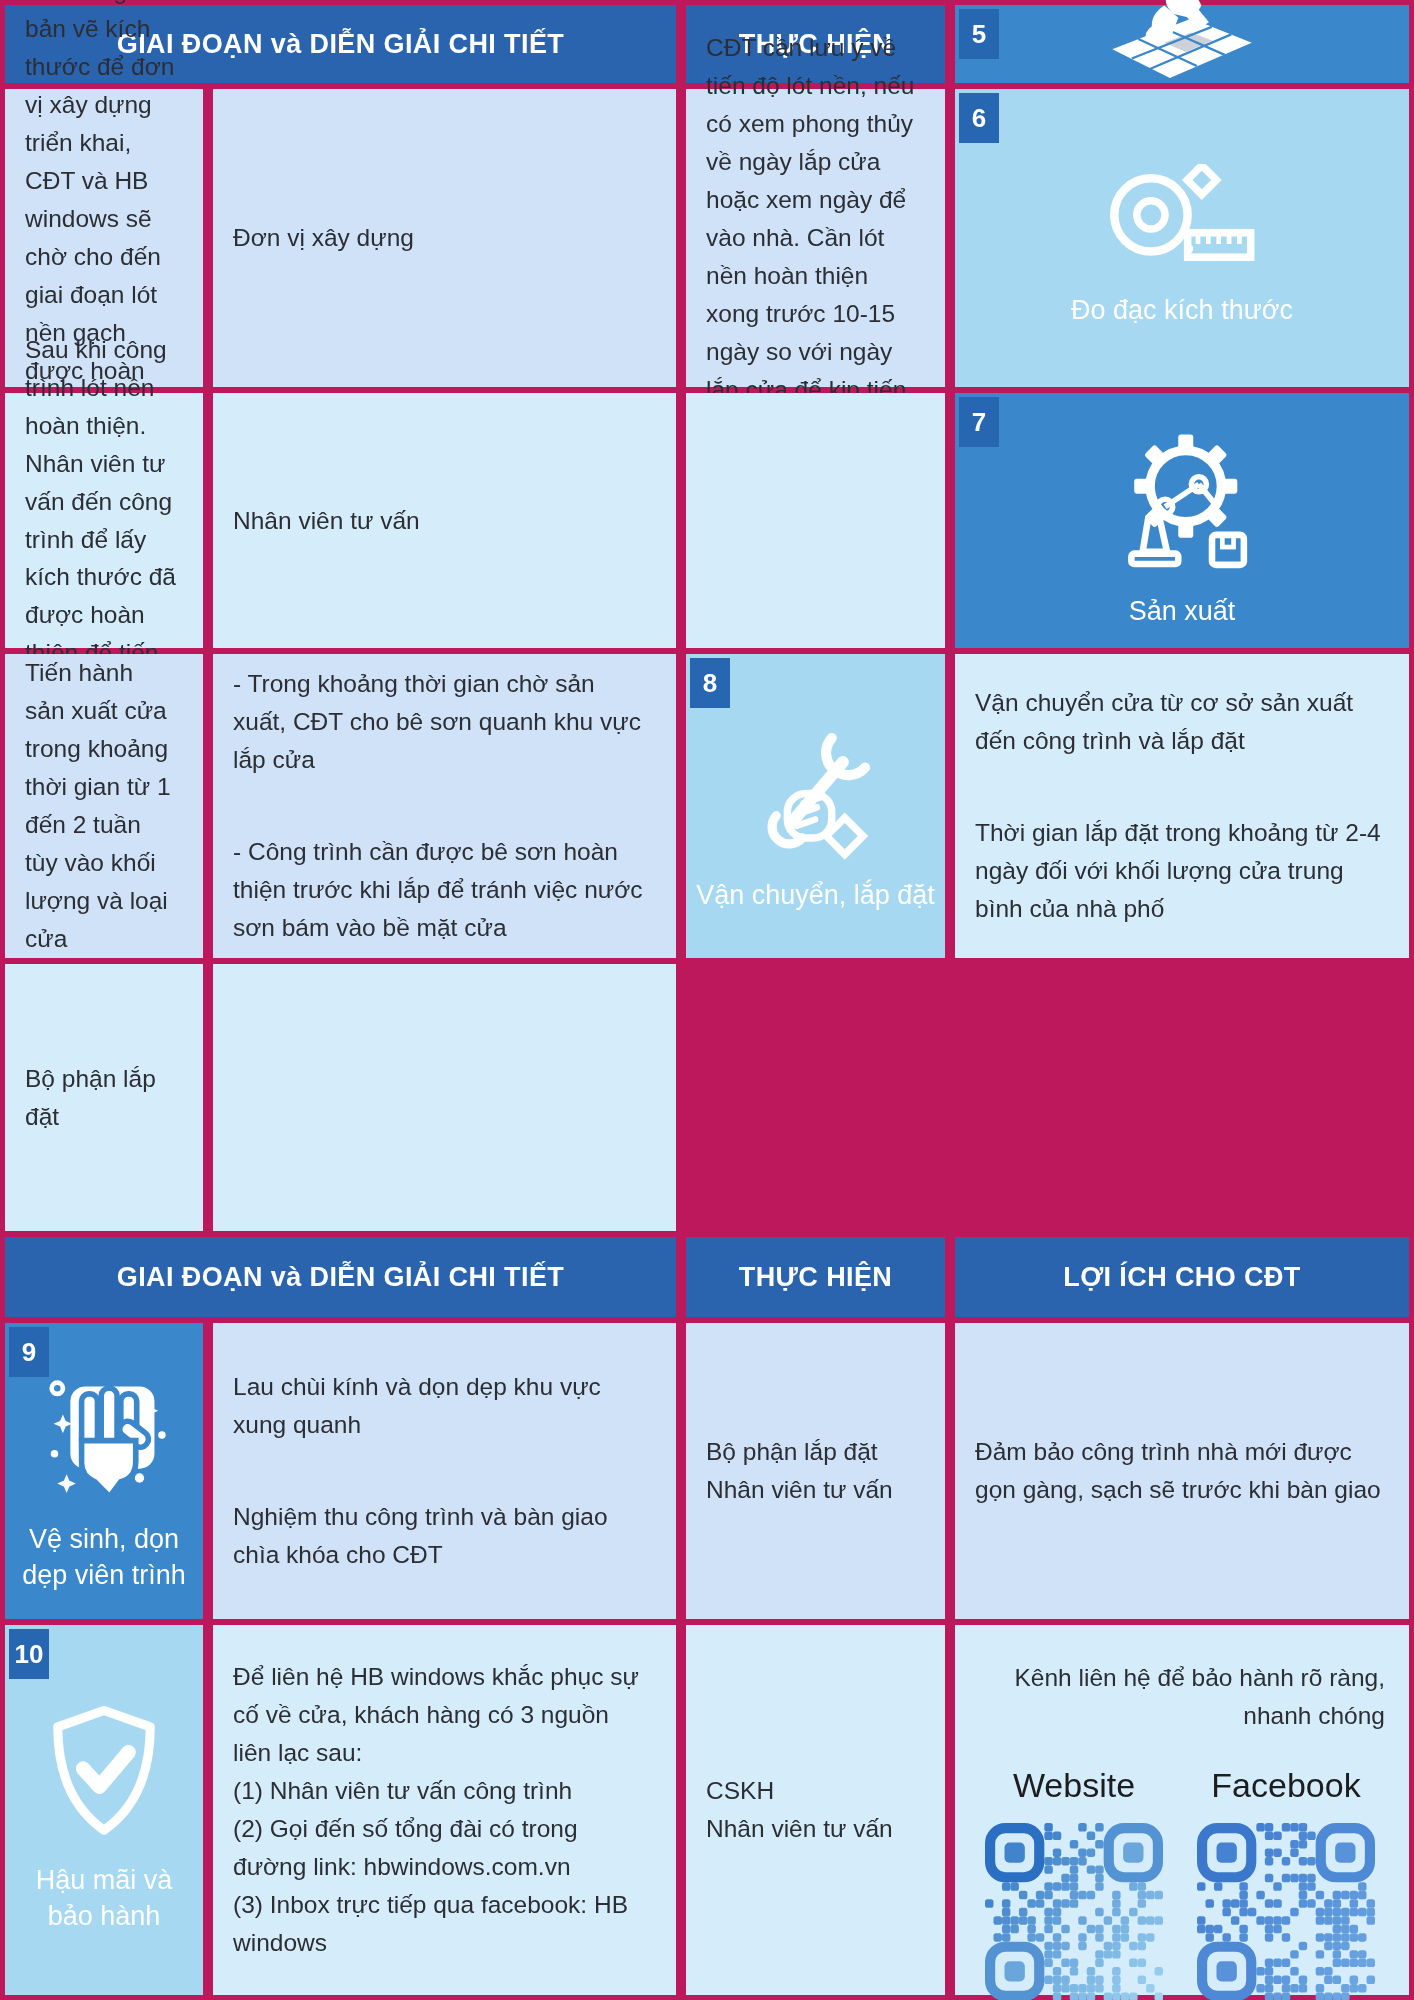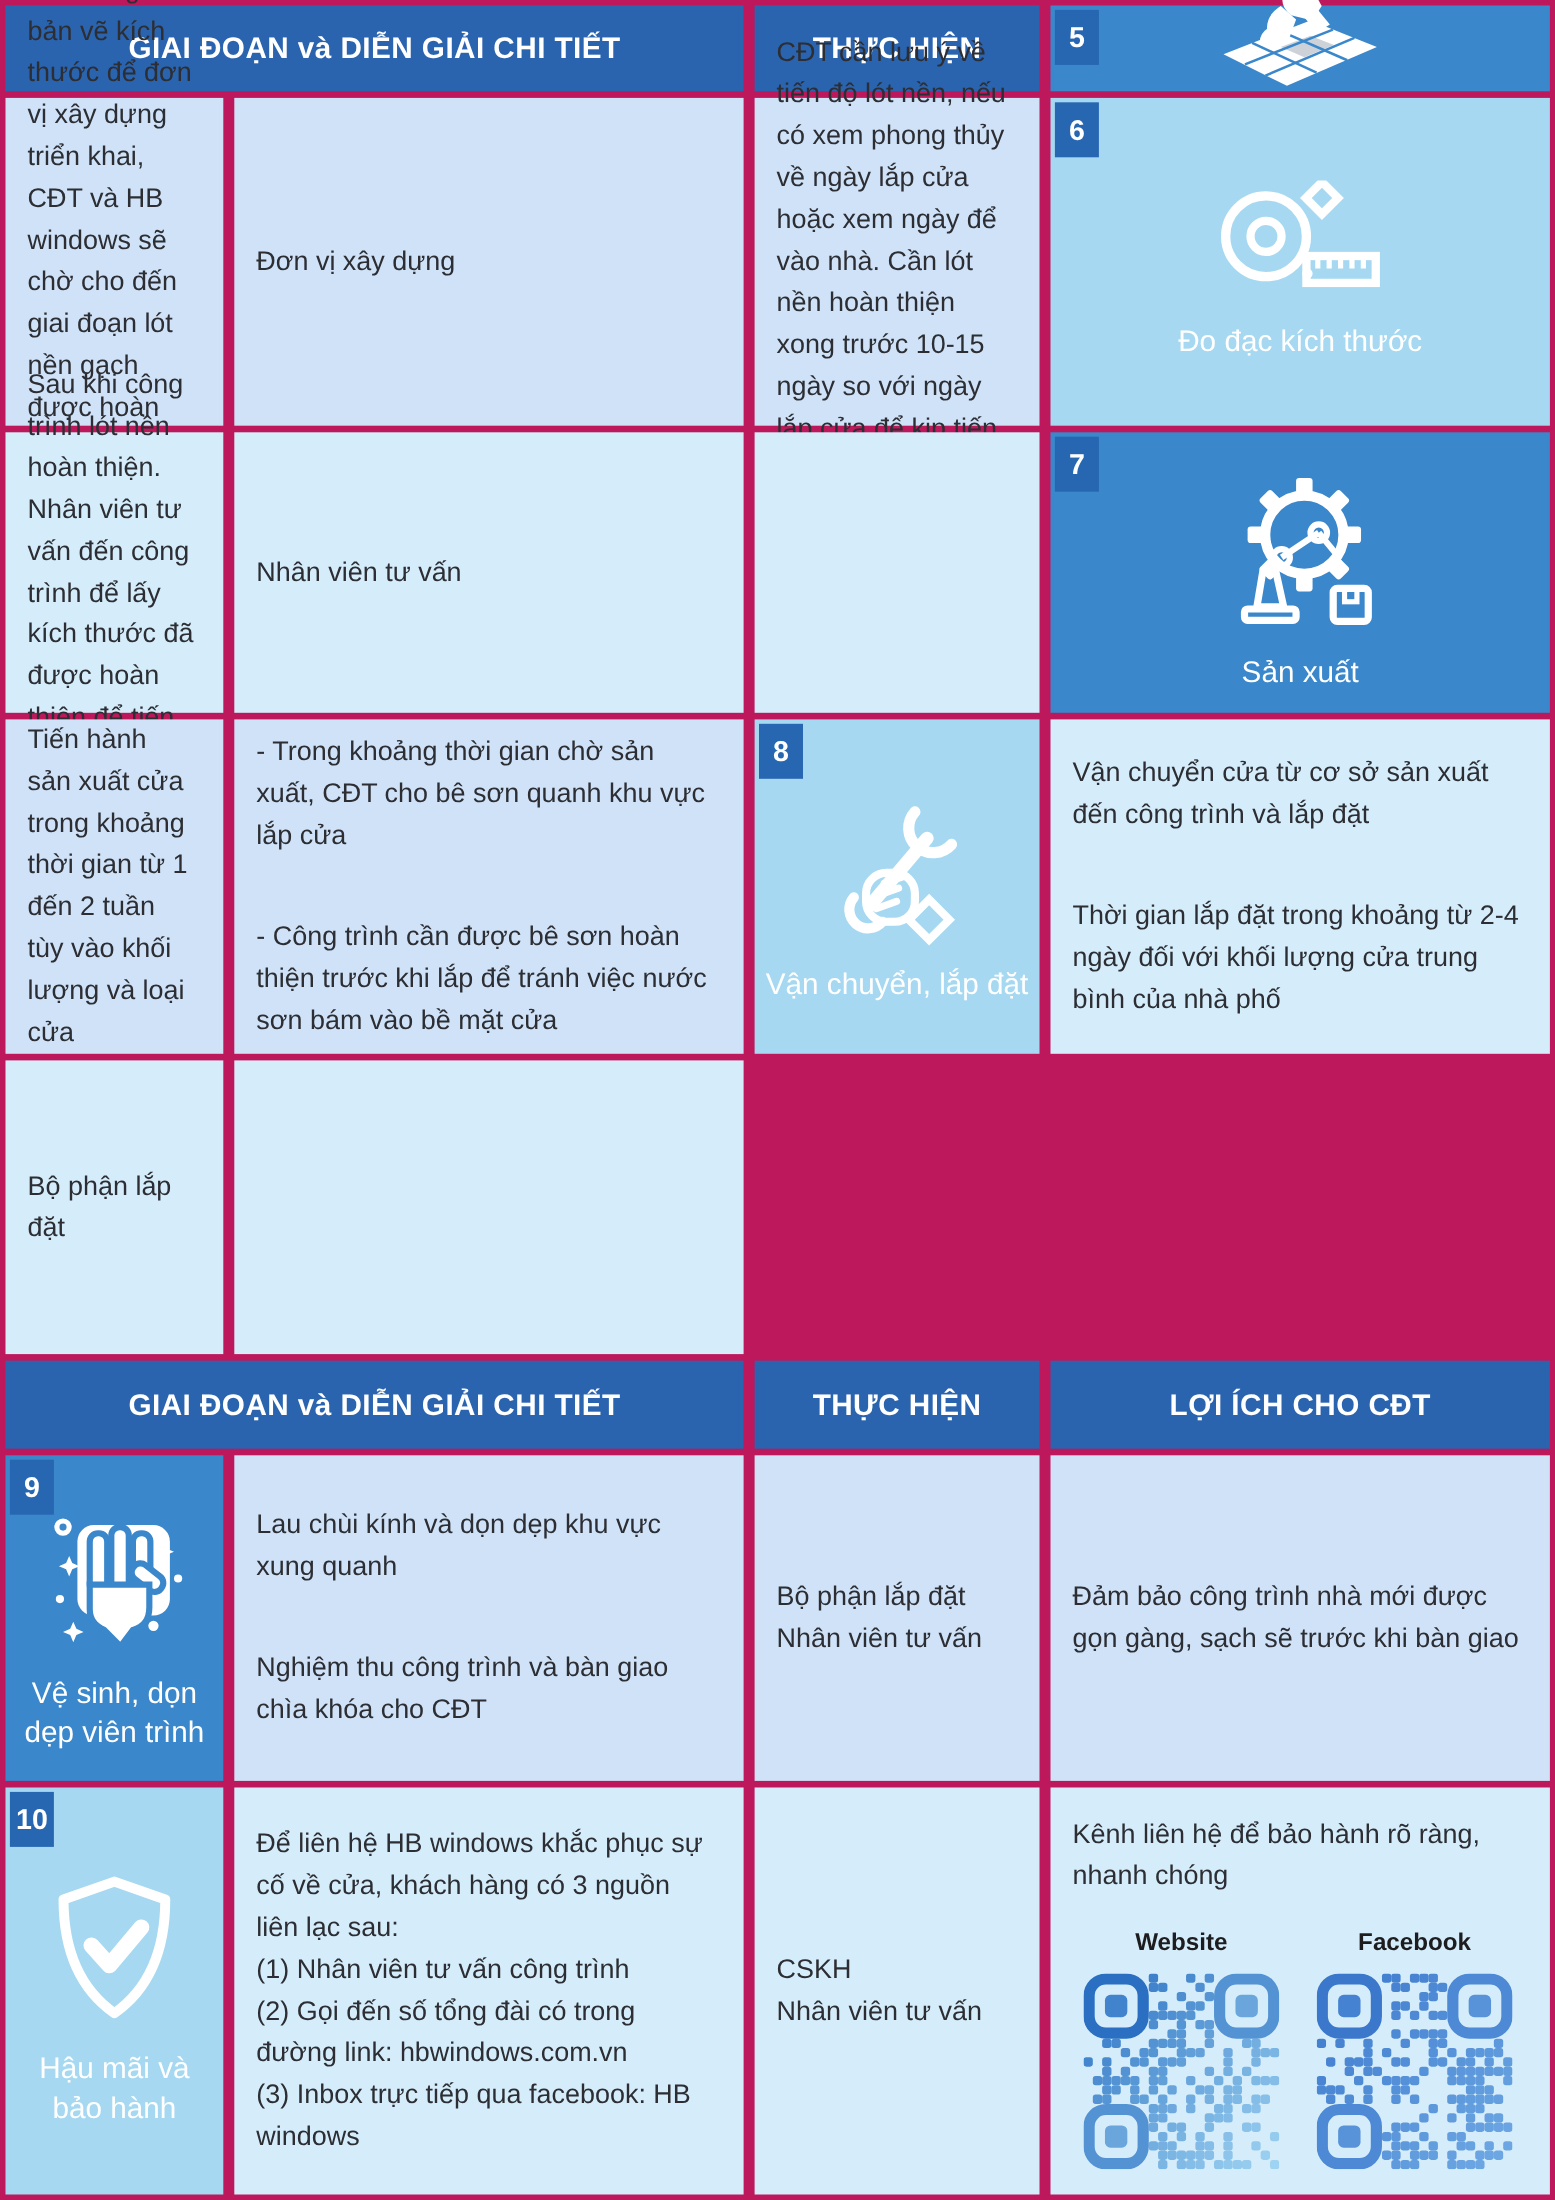--- a/index.html
+++ b/index.html
@@ -32,24 +32,24 @@
     font-size:24.5px;line-height:1.55;color:#2c2e33;padding:22px 24px 22px 20px;
   }
   .cell.odd{background:var(--cell-odd);}
   .cell.even{background:var(--cell-even);}
   .cell p{margin:0;}
   .spread p + p{margin-top:54px;}
   .exec{}
   .sicon{display:flex;align-items:center;justify-content:center;}
   .sicon svg{display:block;}
   
-  .qrcell{justify-content:flex-start;padding-top:24px;}
+  .qrcell{justify-content:flex-start;padding-top:34px;text-align:right;}
   .qr-row{display:flex;justify-content:space-between;margin-top:24px;padding:0 8px;}
   .qr-box{display:flex;flex-direction:column;align-items:center;width:182px;}
-  .qr-label{font-weight:bold;font-size:22px;color:#1d1d1f;margin-bottom:11px;}
+  .qr-label{font-weight:normal;font-size:34px;color:#1d1d1f;margin-bottom:11px;}
   .qr svg{display:block;}
 </style>
 </head>
 <body>
 
 <div class="page">
 
   <div class="hdr span2">
     <span>GIAI ĐOẠN và DIỄN GIẢI CHI TIẾT</span>
   </div>

